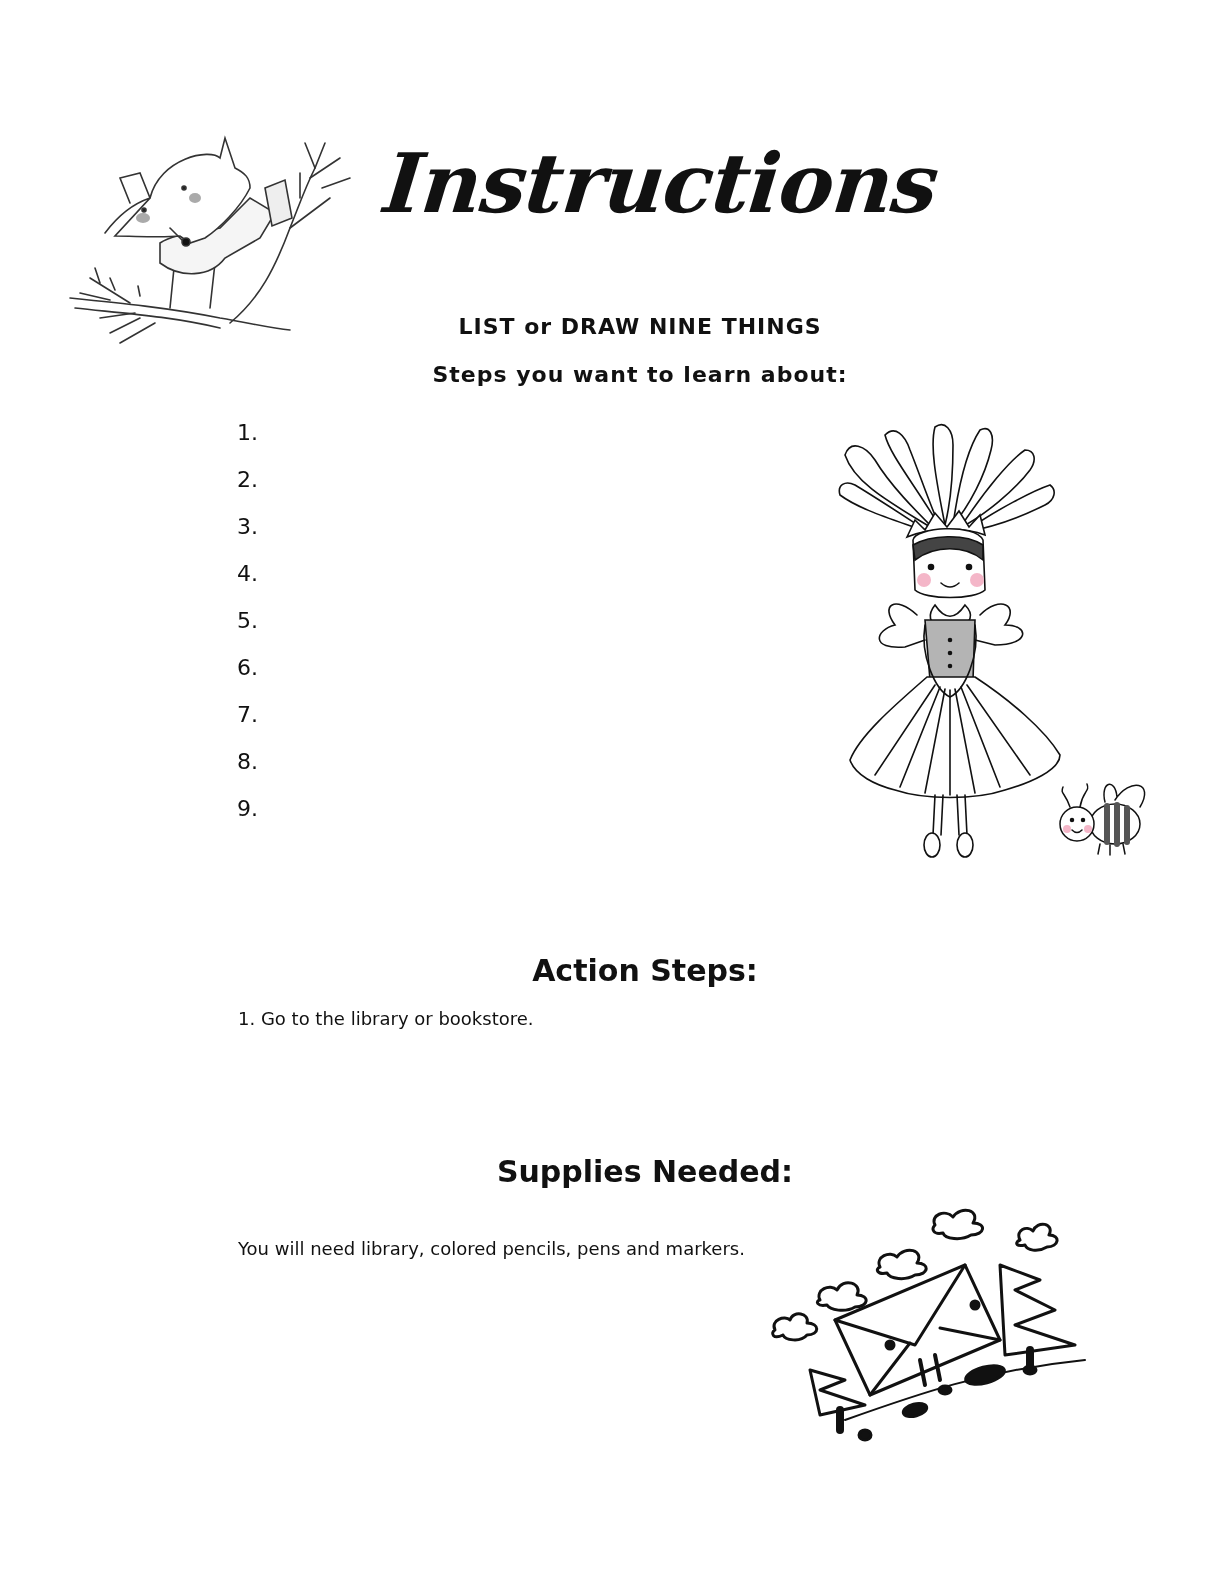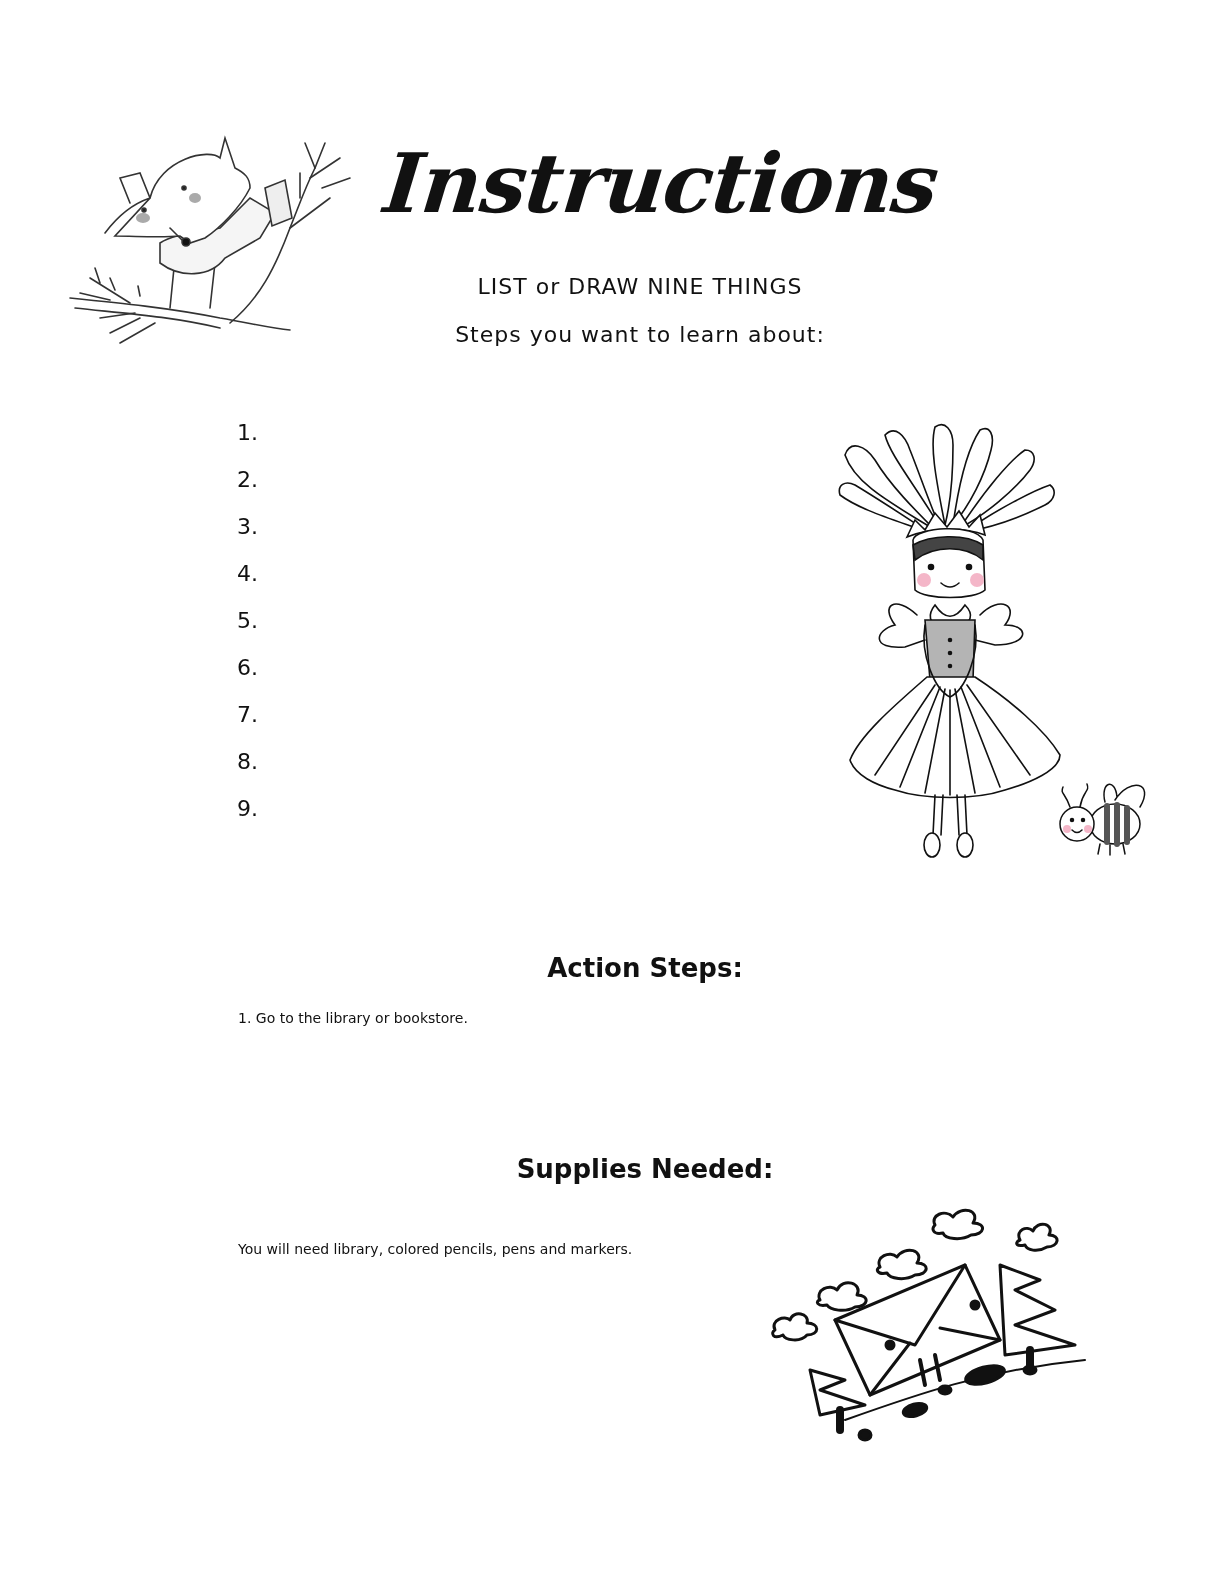--- a/index.html
+++ b/index.html
@@ -4,29 +4,29 @@
 <style>
   html, body { margin: 0; padding: 0; background: #ffffff; }
   body { width: 1224px; height: 1584px; position: relative; overflow: hidden; font-family: "DejaVu Sans", sans-serif; color: #111111; }
   .abs { position: absolute; }
   .title {
     left: 385px; top: 128px; width: 520px; height: 110px;
     font-family: "DejaVu Serif", serif; font-style: italic; font-weight: bold;
     font-size: 82px; line-height: 110px; letter-spacing: -1px; color: #111;
     text-align: center; transform: skewX(-6deg);
   }
-  .subhead { left: 340px; width: 600px; text-align: center; font-weight: normal; font-size: 22px; letter-spacing: 1px; }
+  .subhead { left: 340px; width: 600px; text-align: center; font-weight: bold; font-size: 22px; letter-spacing: 1px; margin-top: 40px; }
   .sub1 { top: 274px; }
   .sub2 { top: 322px; }
   .numlist { left: 237px; top: 416px; margin: 0; padding: 0; list-style: none; }
   .numlist li { height: 47px; line-height: 34px; font-size: 22px; }
-  .section-h { left: 240px; width: 810px; text-align: center; font-weight: bold; font-size: 26px; }
+  .section-h { left: 240px; width: 810px; text-align: center; font-weight: bold; font-size: 30px; }
   .action-h { top: 953px; }
   .supplies-h { top: 1154px; }
-  .para { left: 238px; font-size: 14px; line-height: 43.5px; }
+  .para { left: 238px; font-size: 18px; line-height: 43.5px; }
   .steps { top: 997px; width: 820px; }
   .steps p { margin: 0; }
   .supplies { top: 1226px; width: 520px; line-height: 46px; }
   svg { display: block; }
 </style>
 </head>
 <body>
 
 <div class="abs" style="left:60px;top:118px;width:295px;height:245px;">
   <svg width="295" height="245" viewBox="0 0 295 245" fill="none" stroke="#333" stroke-width="1.6" stroke-linecap="round">

